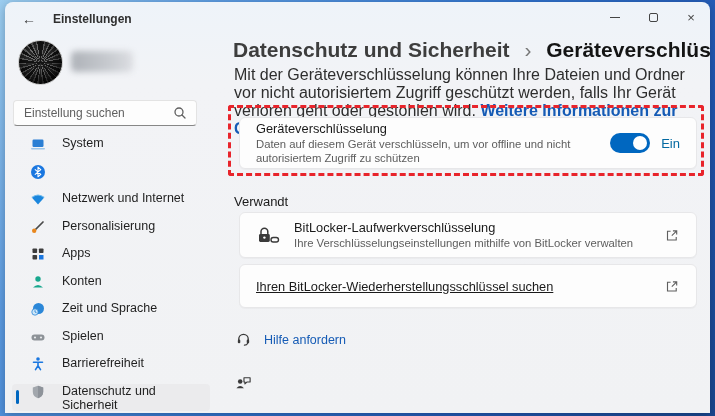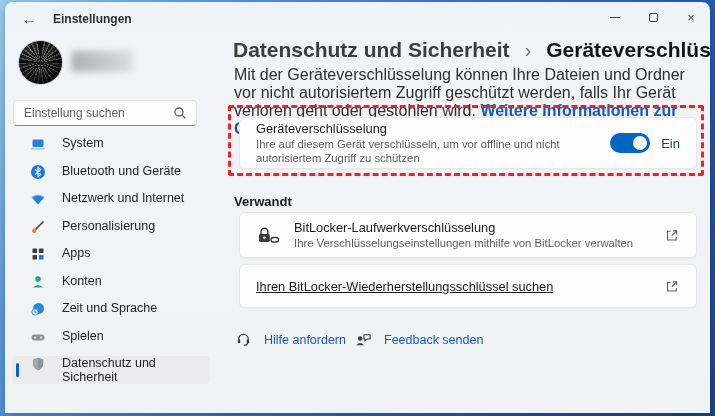--- a/index.html
+++ b/index.html
@@ -64,25 +64,25 @@
     border-radius:6px; display:flex; align-items:center; padding:8px 16px; box-shadow:0 1px 1px rgba(0,0,0,.03); }
   .card-toggle { top:81px; height:52px; }
   .card-a { top:176px; height:46px; }
   .card-b { top:228px; height:44px;text-decoration:underline; }
   .card-texts { flex:1; min-width:0; }
   .card-title { font-size:12.8px; color:#1a1a1a; }
   .card-sub { font-size:11.3px; color:#5d5d5d; line-height:13.5px; margin-top:2px; max-width:400px; }
   .toggle-wrap { display:flex; align-items:center; gap:11px; flex:0 0 auto; }
   .toggle { width:40px; height:20px; border-radius:10px; background:#0067c0; position:relative; cursor:default; }
   .toggle .knob { position:absolute; right:3px; top:3px; width:14px; height:14px; border-radius:50%; background:#fff; }
-  .toggle-label { font-size:13px; color:#14532d; }
-  .section-label { position:absolute; left:3px; top:158px; font-size:13px; font-weight:700; color:#1a1a1a; }
+  .toggle-label { font-size:13px; color:#0369a1; }
+  .section-label { position:absolute; left:3px; top:158px; font-size:13px; font-weight:400; color:#1a1a1a; }
   .lock-ico { width:24px; flex:0 0 24px; margin-right:14px; display:flex; }
   .ext-ico { flex:0 0 16px; margin-left:12px; display:flex; }
-  .footer { position:absolute; left:4px; top:295px; display:flex; flex-direction:row; gap:9px; }
+  .footer { position:absolute; left:4px; top:295px; display:flex; flex-direction:column; gap:26px; }
   .footer-row { display:flex; align-items:center; gap:12px; height:17px; }
   .footer-row a { font-size:12.5px; color:#155bb5; text-decoration:none; }
   .f-ico { width:17px; height:17px; display:flex; }
 </style>
 </head>
 <body>
 
 <div class="window">
 
   <div class="titlebar">
@@ -121,21 +121,20 @@
           <rect x="2.5" y="3.5" width="11" height="7.5" rx="1.2" fill="#2b7fd4"></rect>
           <rect x="1" y="12" width="14" height="1.6" rx="0.8" fill="#9cc6ea"></rect>
         </svg>
         <span>System</span>
       </div>
       <div class="nav-item">
         <svg class="nav-ico" viewBox="0 0 16 16">
           <circle cx="8" cy="8" r="7" fill="#1a77e0"></circle>
           <path d="M8 3.2 L8 12.8 L10.8 10.4 L5.2 5.6 M5.2 10.4 L10.8 5.6 L8 3.2" fill="none" stroke="#fff" stroke-width="1.1" stroke-linejoin="round" stroke-linecap="round"></path>
         </svg>
-        <span>Bluetooth und Geräte</span>
       </div>
       <div class="nav-item">
         <svg class="nav-ico" viewBox="0 0 16 16">
           <path d="M1.8 6.5 Q8 1.5 14.2 6.5 L8 13.5 Z" fill="#1b86dd"></path>
           <path d="M1.8 6.5 Q8 1.5 14.2 6.5" fill="none" stroke="#6db9ec" stroke-width="1.2"></path>
         </svg>
         <span>Netzwerk und Internet</span>
       </div>
       <div class="nav-item">
         <svg class="nav-ico" viewBox="0 0 16 16">
@@ -168,20 +167,27 @@
         </svg>
         <span>Zeit und Sprache</span>
       </div>
       <div class="nav-item">
         <svg class="nav-ico" viewBox="0 0 16 16">
           <rect x="1.5" y="5.5" width="13" height="6" rx="3" fill="#8d9297"></rect>
           <circle cx="5" cy="8.5" r="1.1" fill="#e8eaec"></circle>
           <circle cx="11" cy="8.5" r="1.1" fill="#e8eaec"></circle>
         </svg>
         <span>Spielen</span>
+      </div>
+      <div class="nav-item">
+        <svg class="nav-ico" viewBox="0 0 16 16">
+          <circle cx="8" cy="3" r="1.8" fill="#1a77e0"></circle>
+          <path d="M3.5 6.2 H12.5 M8 6.2 V9.8 M8 9.8 L5.5 13.6 M8 9.8 L10.5 13.6" stroke="#1a77e0" stroke-width="1.6" fill="none" stroke-linecap="round"></path>
+        </svg>
+        <span>Barrierefreiheit</span>
       </div>
       <div class="nav-item selected">
         <span class="pill"></span>
         <svg class="nav-ico" viewBox="0 0 16 16">
           <path d="M8 1.8 L13.2 3.4 V8 C13.2 11.4 11 13.3 8 14.2 C5 13.3 2.8 11.4 2.8 8 V3.4 Z" fill="#a2a7ad"></path>
           <path d="M8 1.8 L13.2 3.4 V8 C13.2 11.4 11 13.3 8 14.2 Z" fill="#8e939a"></path>
         </svg>
         <span>Datenschutz und Sicherheit</span>
       </div>
     </div>
@@ -197,21 +203,21 @@
 
     <div class="desc">
       <span>Mit der Geräteverschlüsselung können Ihre Dateien und Ordner vor nicht autorisiertem Zugriff geschützt werden, falls Ihr Gerät verloren geht oder gestohlen wird. </span><a href="#">Weitere Informationen zur Geräteverschlüsselung</a>
     </div>
 
     <div class="anno anno-card"></div>
 
     <div class="card card-toggle">
       <div class="card-texts">
         <div class="card-title">Geräteverschlüsselung</div>
-        <div class="card-sub">Ihre auf diesem Gerät verschlüsseln, um vor offline und nicht autorisiertem Zugriff zu schützen</div>
+        <div class="card-sub">Daten auf diesem Gerät verschlüsseln, um vor offline und nicht autorisiertem Zugriff zu schützen</div>
       </div>
       <div class="toggle-wrap">
         <div class="toggle">
             <span class="knob"></span>
           </div>
         <span class="toggle-label">Ein</span>
       </div>
     </div>
 
     <div class="section-label">Verwandt</div>
@@ -252,18 +258,17 @@
           <path d="M13.5 13 q-1 2 -3.5 2" fill="none" stroke="#3a3a3a" stroke-width="1.3" stroke-linecap="round"></path>
         </svg>
         <a href="#">Hilfe anfordern</a>
       </div>
       <div class="footer-row">
         <svg class="f-ico" viewBox="0 0 18 18">
           <circle cx="5.5" cy="8" r="2.4" fill="#3a3a3a"></circle>
           <path d="M1.5 15 Q5.5 10.5 9.5 15 Z" fill="#3a3a3a"></path>
           <path d="M9.5 4 H16 V8.5 H12.5 L10.5 10.5 V8.5 H9.5 Z" fill="none" stroke="#3a3a3a" stroke-width="1.2" stroke-linejoin="round"></path>
         </svg>
-        <a href="#">Feedback senden</a>
       </div>
     </div>
   </div>
 
 </div>
 
 </body></html>

